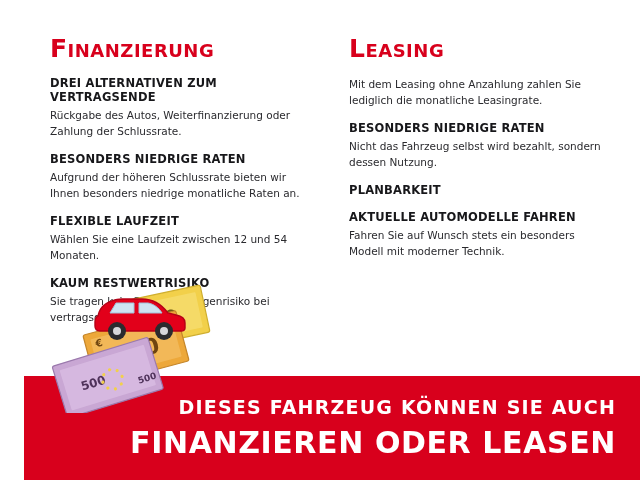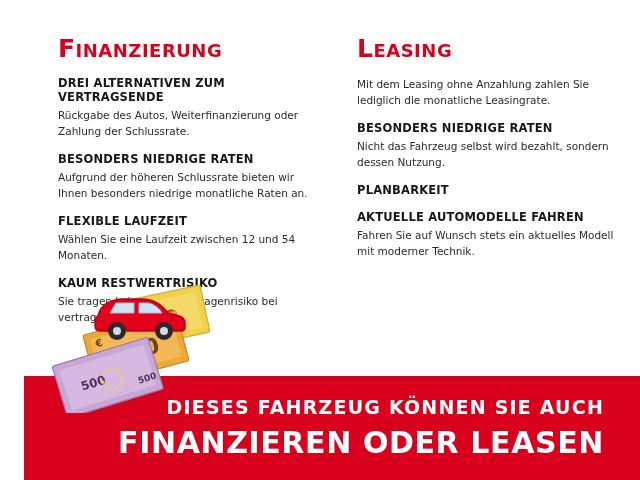--- a/index.html
+++ b/index.html
@@ -32,21 +32,21 @@
   .content {
     position: absolute;
     left: 0;
     top: 0;
     width: 640px;
     height: 376px;
     background: #ffffff;
   }
   .columns {
     position: absolute;
-    left: 58px;
+    left: 50px;
     top: 34px;
     width: 560px;
     display: flex;
     gap: 38px;
   }
   .col {
     width: 262px;
   }
   .col-heading {
     font-family: "DejaVu Sans", sans-serif;
@@ -84,21 +84,21 @@
     bottom: 0;
     width: 640px;
     height: 104px;
     background: #d8001c;
     color: #ffffff;
     display: flex;
     flex-direction: column;
     align-items: flex-end;
     justify-content: center;
     box-sizing: border-box;
-    padding-right: 36px;
+    padding-right: 24px;
   }
   .footer-line1 {
     font-family: "DejaVu Sans", sans-serif;
     font-weight: bold;
     font-size: 19px;
     letter-spacing: 1.2px;
     text-transform: uppercase;
     margin-bottom: 7px;
     color: #ffffff;
   }
@@ -174,21 +174,21 @@
             <p class="block-title">Besonders niedrige Raten</p>
             <p class="block-text">Nicht das Fahrzeug selbst wird bezahlt, sondern dessen Nutzung.</p>
           </div>
 
           <div class="block">
             <p class="block-title">Planbarkeit</p>
           </div>
 
           <div class="block">
             <p class="block-title">Aktuelle Automodelle fahren</p>
-            <p class="block-text">Fahren Sie auf Wunsch stets ein aktuelles Modell mit moderner Technik.</p>
+            <p class="block-text">Fahren Sie auf Wunsch stets ein besonders Modell mit moderner Technik.</p>
           </div>
         </div>
 
       </div>
     </div>
 
     <div class="footer">
       <div class="footer-line1">Dieses Fahrzeug können Sie auch</div>
       <div class="footer-line2">Finanzieren oder Leasen</div>
     </div>

